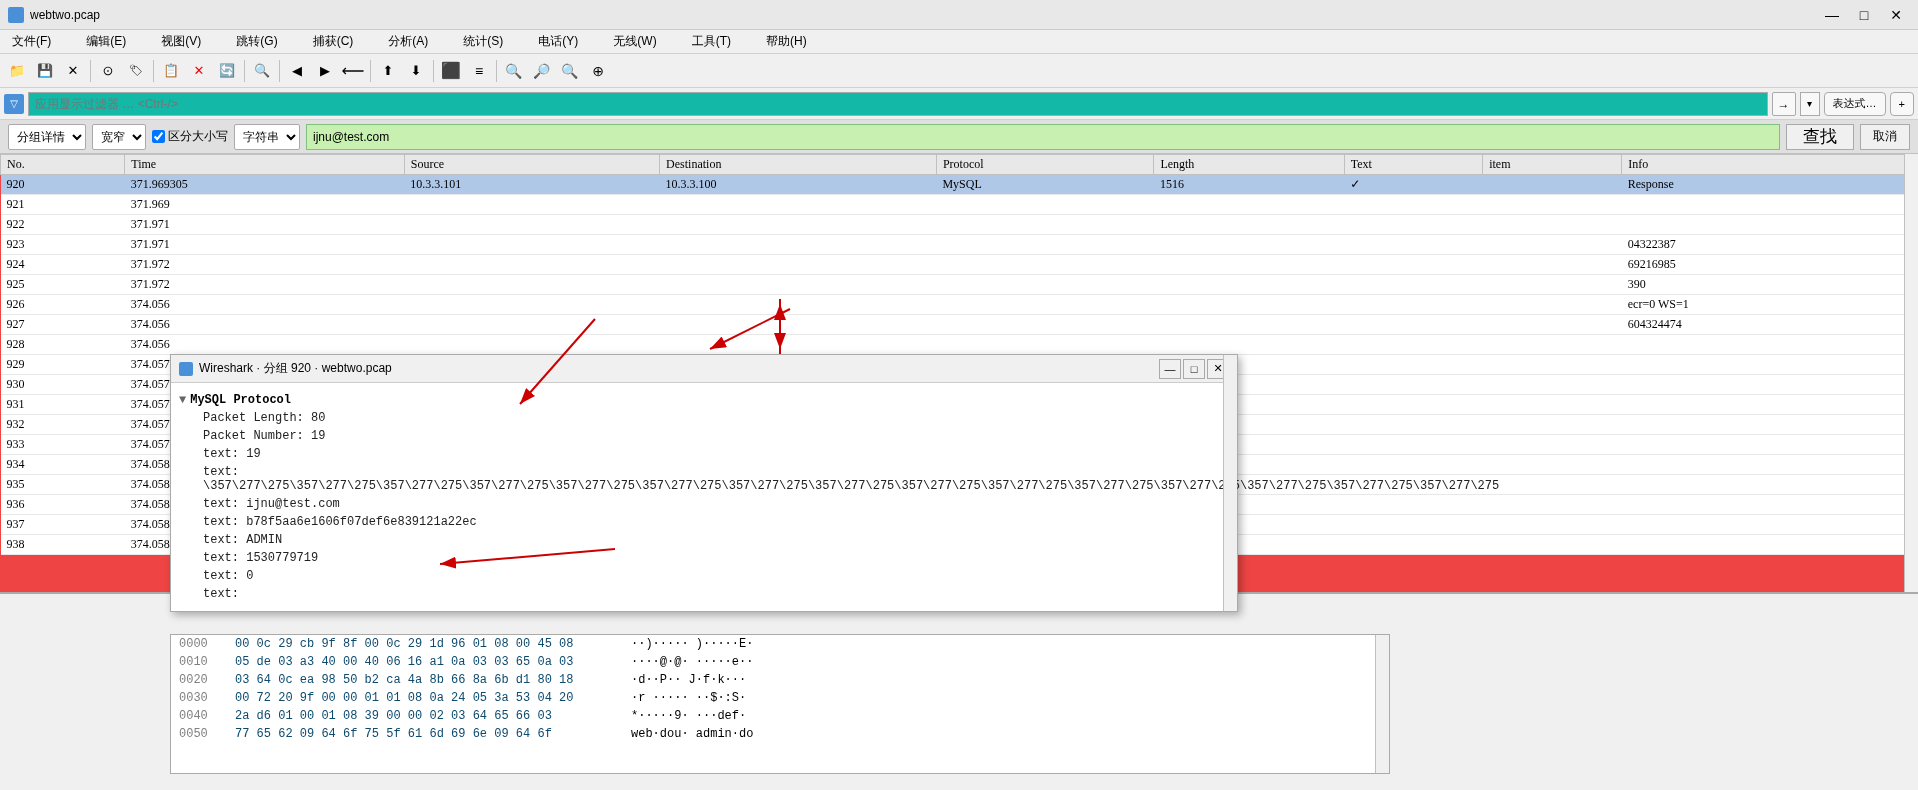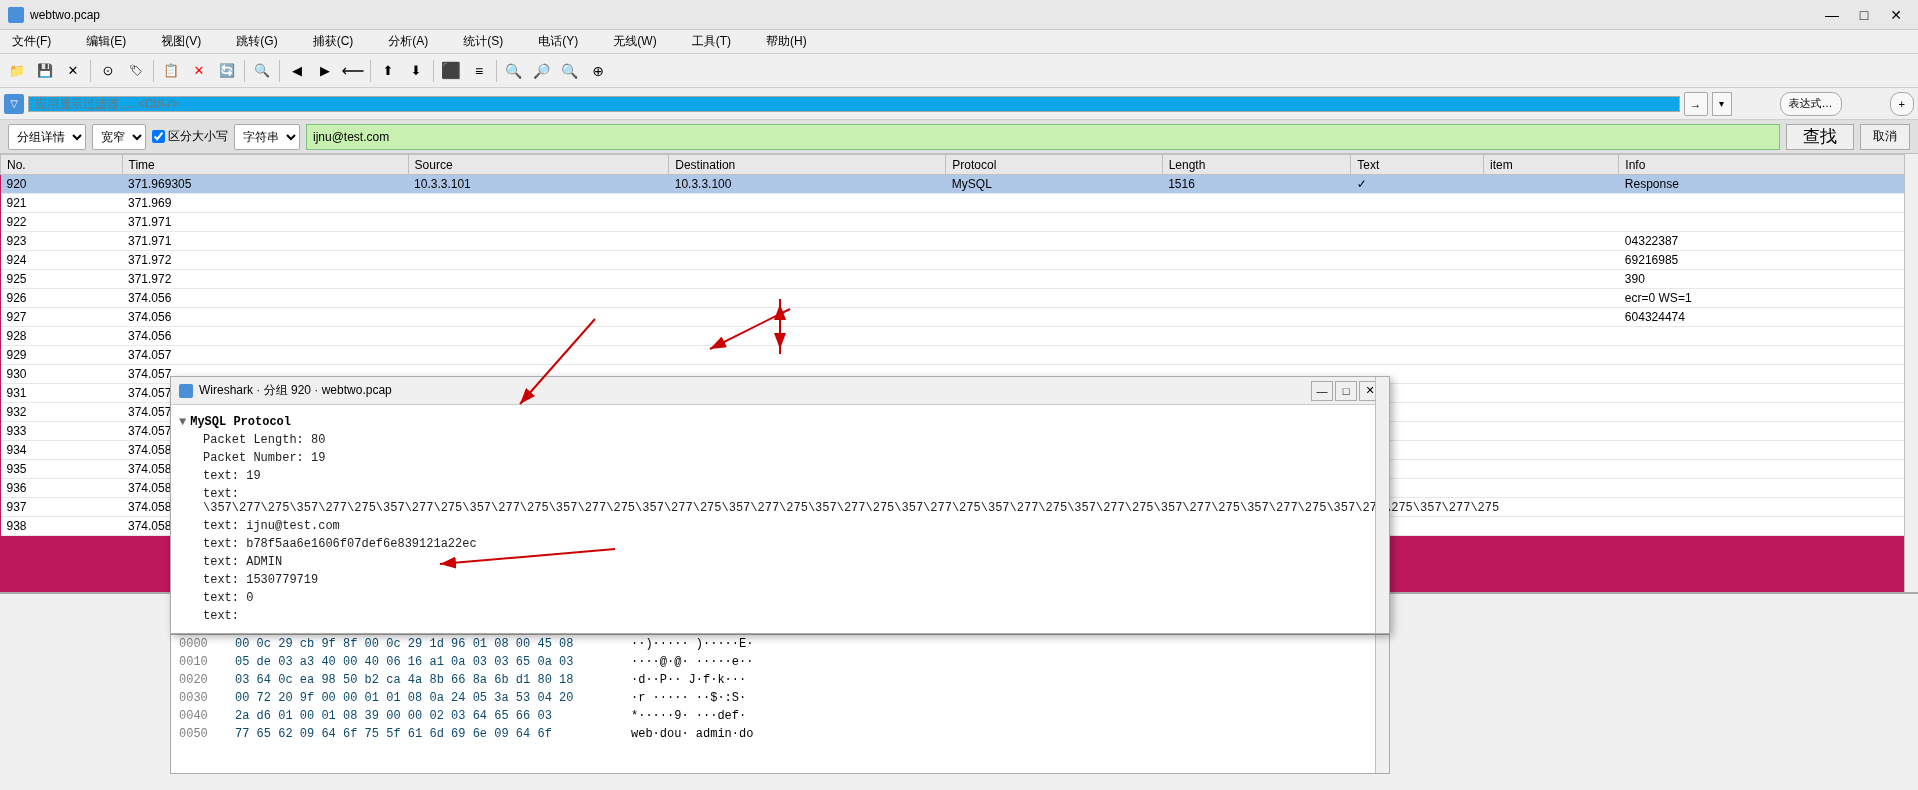--- a/index.html
+++ b/index.html
@@ -65,35 +65,34 @@
       height: 32px;
       display: flex;
       align-items: center;
       padding: 2px 4px;
       border-bottom: 1px solid #d0d0d0;
       gap: 4px;
     }
     .filter-icon { width: 20px; height: 20px; background: #4a90d9; border-radius: 2px; display: flex; align-items: center; justify-content: center; color: white; font-size: 10px; }
     .filter-input {
       flex: 1;
-      height: 16px;
+      height: 24px;
       border: 1px solid #aaa;
       padding: 0 6px;
       font-size: 12px;
-      background: #0ea5e9;
+      background: #14b8a6;
     }
     .filter-btn {
       height: 24px;
       padding: 0 8px;
       border: 1px solid #aaa;
       background: #f8f8f8;
       cursor: pointer;
       font-size: 11px;
-      border-radius: 10px;
-      margin-left: 44px;
+      border-radius: 4px;
     }
     .filter-arrow { width: 24px; height: 24px; display: flex; align-items: center; justify-content: center; border: 1px solid #aaa; background: #f8f8f8; cursor: pointer; border-radius: 2px; }
     .filter-dropdown { width: 20px; height: 24px; display: flex; align-items: center; justify-content: center; border: 1px solid #aaa; background: #f8f8f8; cursor: pointer; font-size: 10px; }
 
     
     .search-bar {
       background: #e0e0e0;
       height: 34px;
       display: flex;
       align-items: center;
@@ -131,23 +130,24 @@
       padding: 0 12px;
       background: #f0f0f0;
       border: 1px solid #aaa;
       cursor: pointer;
       font-size: 12px;
     }
     .checkbox-label { display: flex; align-items: center; gap: 3px; font-size: 12px; }
 
     
     .packet-table-container {
-      background: #be185d;
+      background: #ef4444;
       overflow: hidden;
       position: relative;
+      font-family: Liberation Serif, serif;
     }
     .packet-table {
       width: 100%;
       border-collapse: collapse;
       font-size: 12px;
     }
     .packet-table th {
       background: #e8e8e8;
       border: 1px solid #c0c0c0;
       padding: 2px 6px;
@@ -163,26 +163,25 @@
       height: 18px;
     }
     .row-highlight { background: #b0c8e8; }
     .row-normal { background: white; }
 
     
     .detail-dialog {
       position: absolute;
       top: 200px;
       left: 170px;
-      width: 1220px;
+      width: 1068px;
       background: white;
       border: 1px solid #aaa;
       box-shadow: 3px 3px 8px rgba(0,0,0,0.3);
       z-index: 100;
-      margin-top: 22px;
     }
     .detail-dialog-title {
       background: #f0f0f0;
       height: 28px;
       display: flex;
       align-items: center;
       justify-content: space-between;
       padding: 0 8px;
       border-bottom: 1px solid #ccc;
     }

